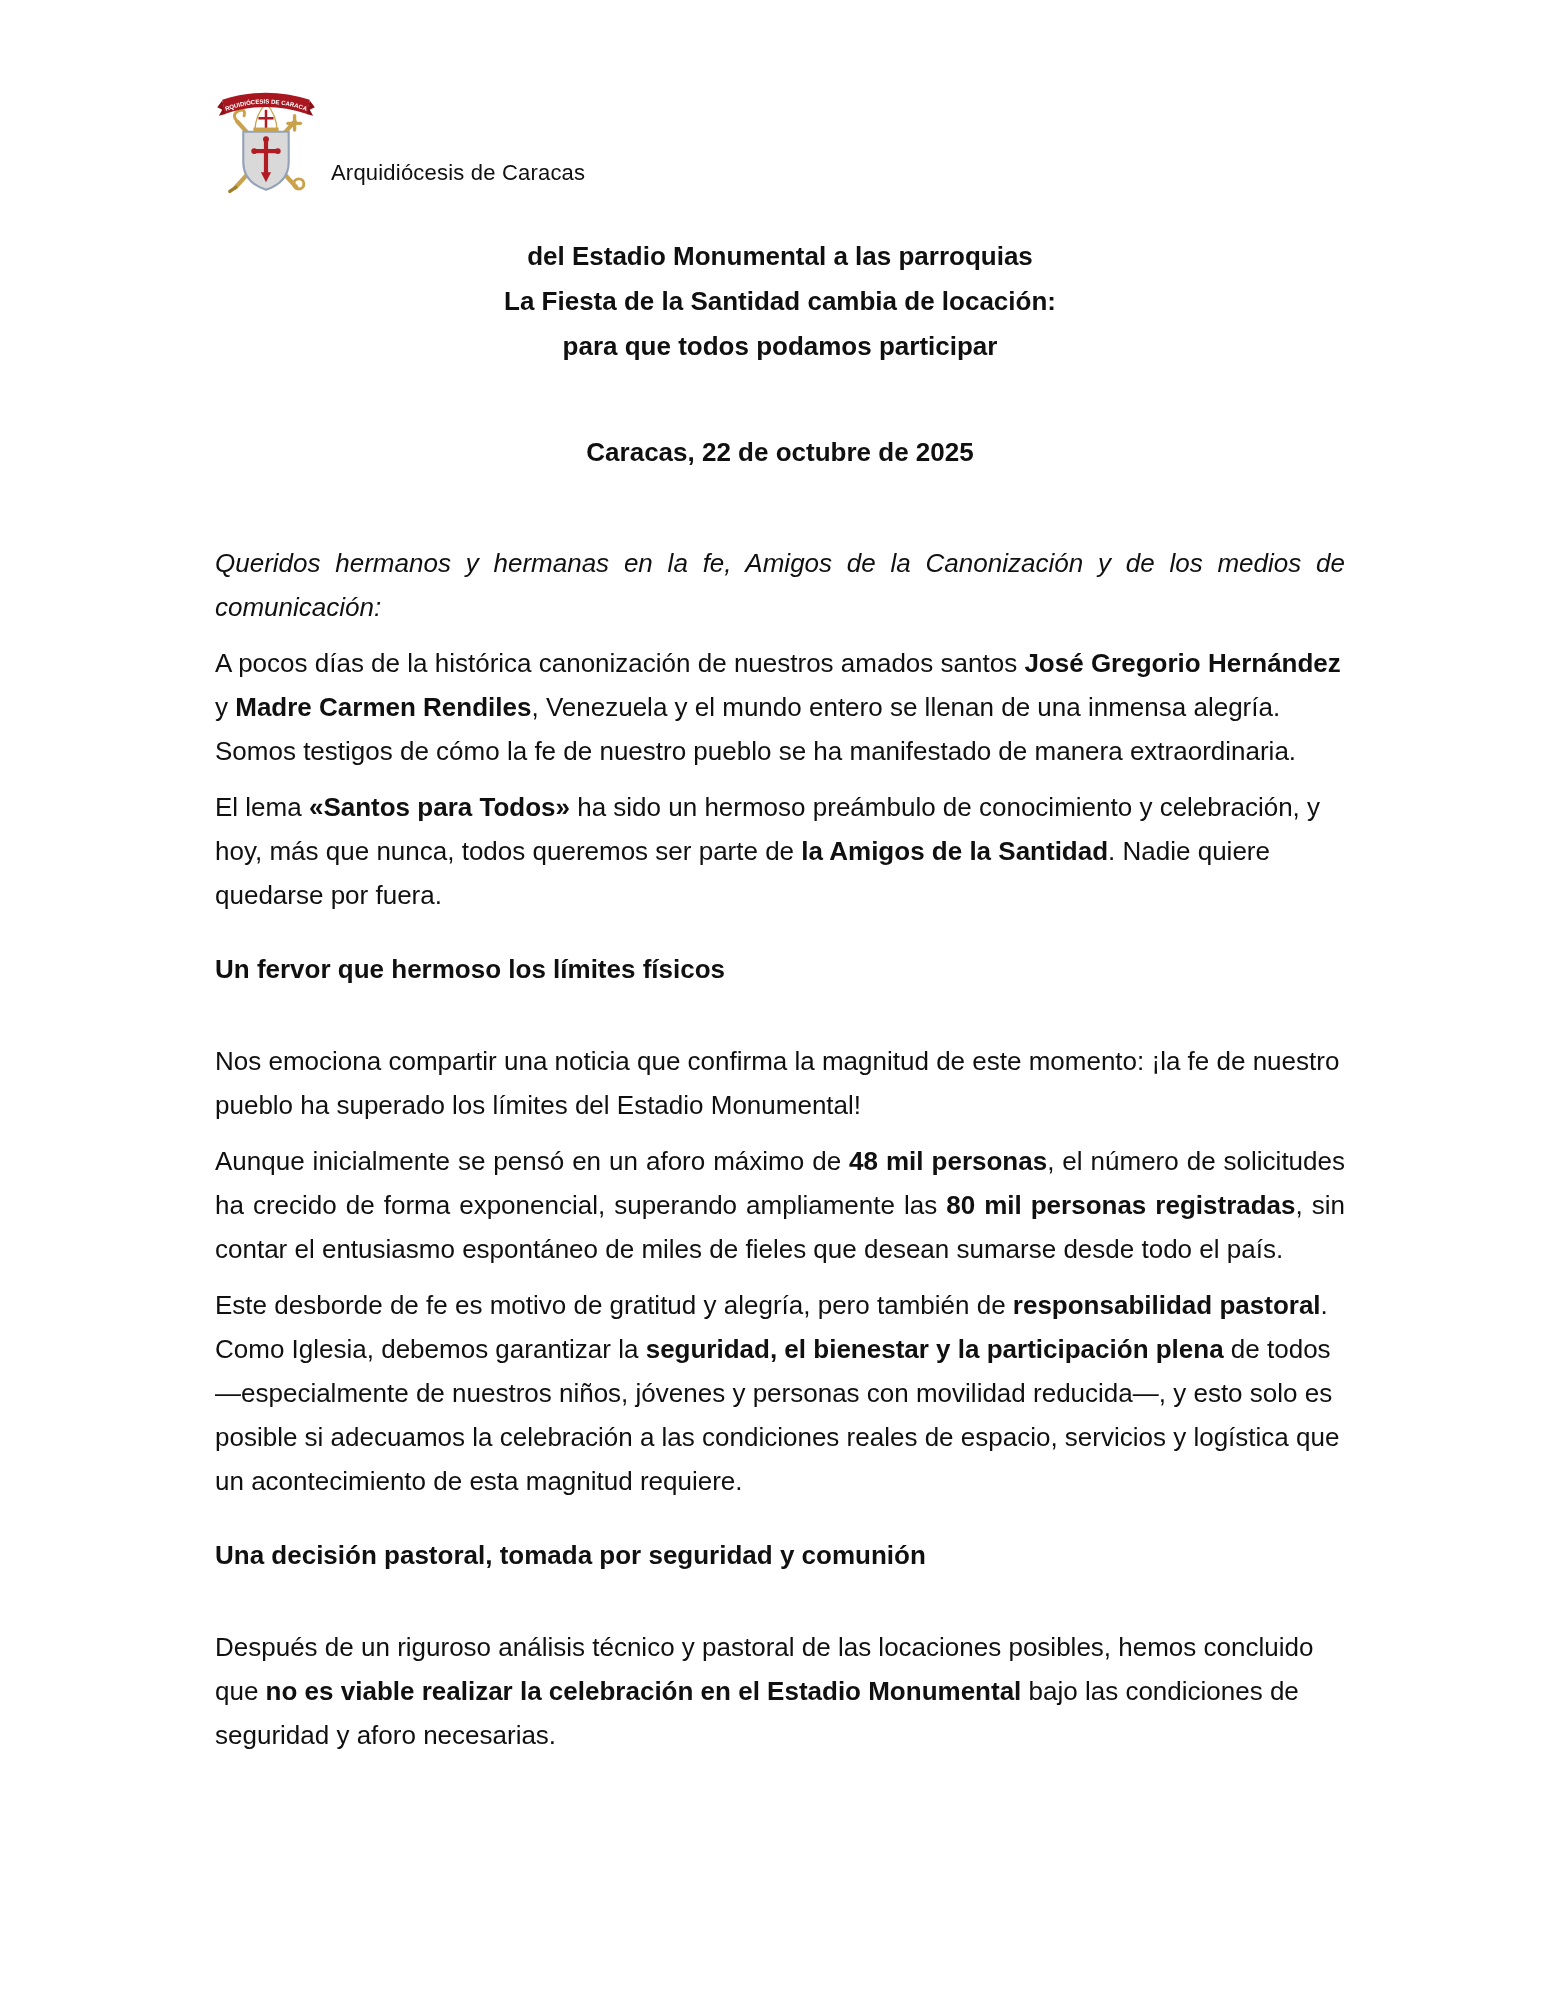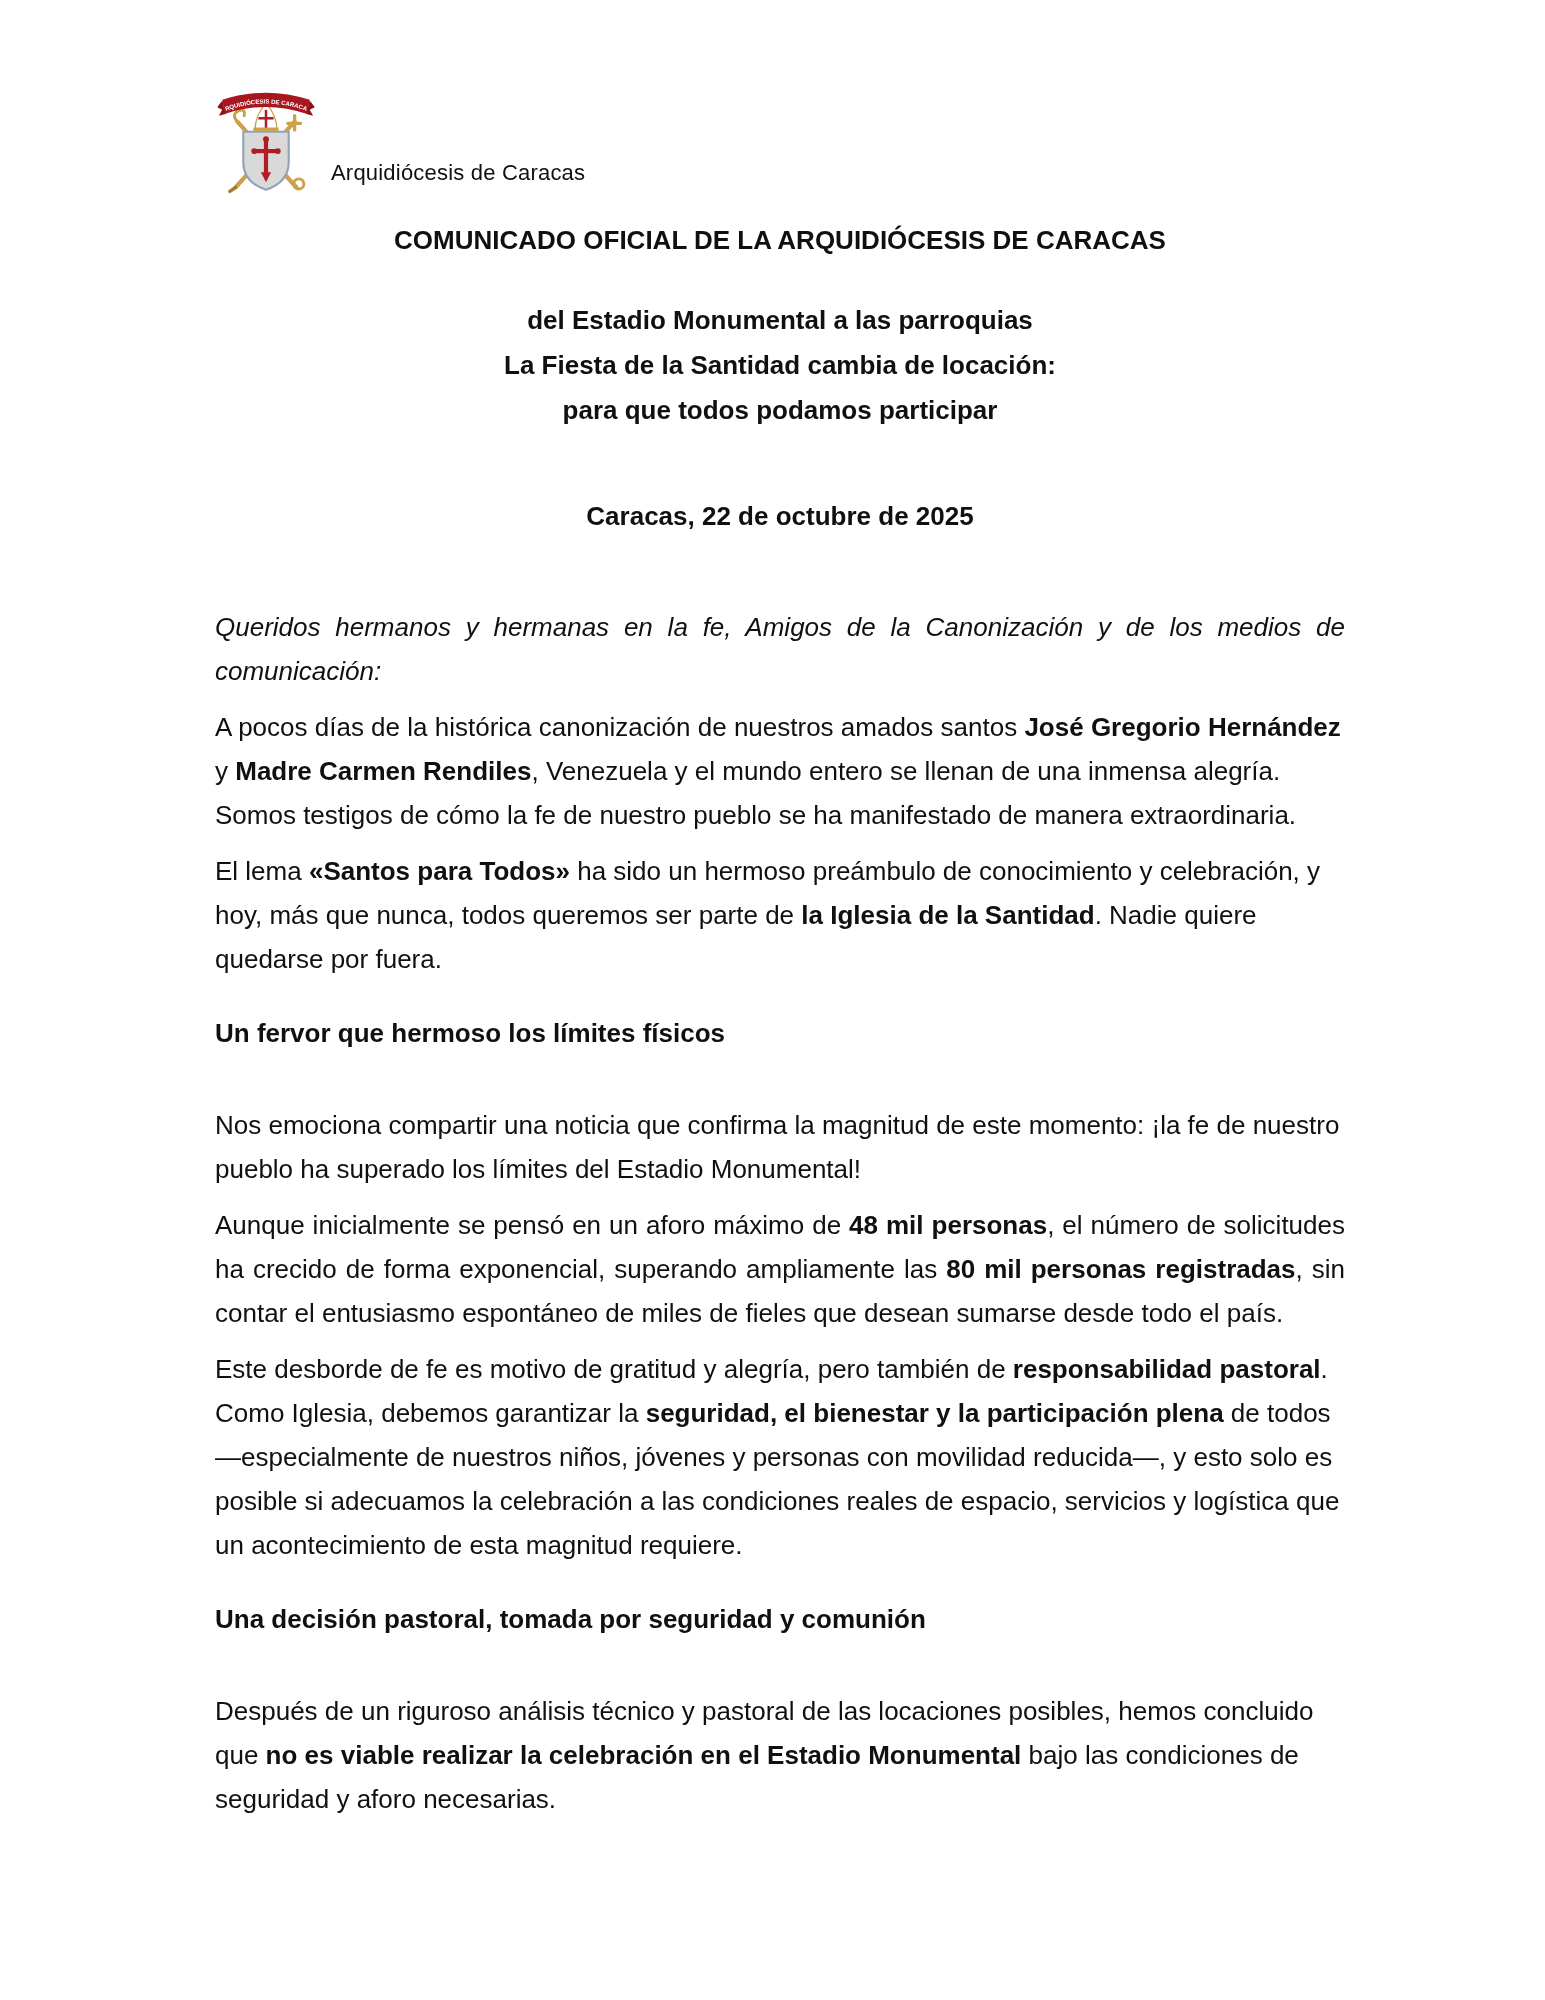--- a/index.html
+++ b/index.html
@@ -114,34 +114,33 @@
         <path d="M8,14 Q60,-3 112,14 L109,31 Q60,14 11,31 Z" fill="var(--banner-red)"></path>
         <path id="bannerArc" d="M13,27 Q60,10 107,27" fill="none"></path>
         <text font-size="7.2" font-weight="bold" fill="#ffffff" font-family="Liberation Sans, sans-serif">
           <textPath href="#bannerArc" startOffset="50%" text-anchor="middle">ARQUIDIÓCESIS DE CARACAS</textPath>
         </text>
       </g>
     </svg>
     <div class="brand-name">Arquidiócesis de Caracas</div>
   </div>
 
-  <h1 class="title">COMUNICADO OFICIAL DE LA ARQUIDIÓCESIS DE CARACAS</h1>
 
   <div class="subtitle">
       <div>del Estadio Monumental a las parroquias</div>
       <div>La Fiesta de la Santidad cambia de locación:</div>
       <div>para que todos podamos participar</div>
     </div>
 
   <div class="dateline">Caracas, 22 de octubre de 2025</div>
 
   <div class="doc">
       <p class="italic justify"><span>Queridos hermanos y hermanas en la fe, Amigos de la Canonización y de los medios de comunicación:</span></p>
       <p><span>A pocos días de la histórica canonización de nuestros amados santos </span><strong>José Gregorio Hernández</strong><span> y </span><strong>Madre Carmen Rendiles</strong><span>, Venezuela y el mundo entero se llenan de una inmensa alegría. Somos testigos de cómo la fe de nuestro pueblo se ha manifestado de manera extraordinaria.</span></p>
-      <p><span>El lema </span><strong>«Santos para Todos»</strong><span> ha sido un hermoso preámbulo de conocimiento y celebración, y hoy, más que nunca, todos queremos ser parte de </span><strong>la Iglesia de la Santidad</strong><span>. Nadie quiere quedarse por fuera.</span></p>
+      <p><span>El lema </span><strong>«Santos para Todos»</strong><span> ha sido un hermoso preámbulo de conocimiento y celebración, y hoy, más que nunca, todos queremos ser parte de </span><strong>la Amigos de la Santidad</strong><span>. Nadie quiere quedarse por fuera.</span></p>
       <h3><strong>Un fervor que hermoso los límites físicos</strong></h3>
       <p><span>Nos emociona compartir una noticia que confirma la magnitud de este momento: ¡la fe de nuestro pueblo ha superado los límites del Estadio Monumental!</span></p>
       <p class="justify"><span>Aunque inicialmente se pensó en un aforo máximo de </span><strong>48 mil personas</strong><span>, el número de solicitudes ha crecido de forma exponencial, superando ampliamente las </span><strong>80 mil personas registradas</strong><span>, sin contar el entusiasmo espontáneo de miles de fieles que desean sumarse desde todo el país.</span></p>
       <p><span>Este desborde de fe es motivo de gratitud y alegría, pero también de </span><strong>responsabilidad pastoral</strong><span>. Como Iglesia, debemos garantizar la </span><strong>seguridad, el bienestar y la participación plena</strong><span> de todos —especialmente de nuestros niños, jóvenes y personas con movilidad reducida—, y esto solo es posible si adecuamos la celebración a las condiciones reales de espacio, servicios y logística que un acontecimiento de esta magnitud requiere.</span></p>
       <h3><strong>Una decisión pastoral, tomada por seguridad y comunión</strong></h3>
       <p><span>Después de un riguroso análisis técnico y pastoral de las locaciones posibles, hemos concluido que </span><strong>no es viable realizar la celebración en el Estadio Monumental</strong><span> bajo las condiciones de seguridad y aforo necesarias.</span></p>
     </div>
 
 </div>
 

